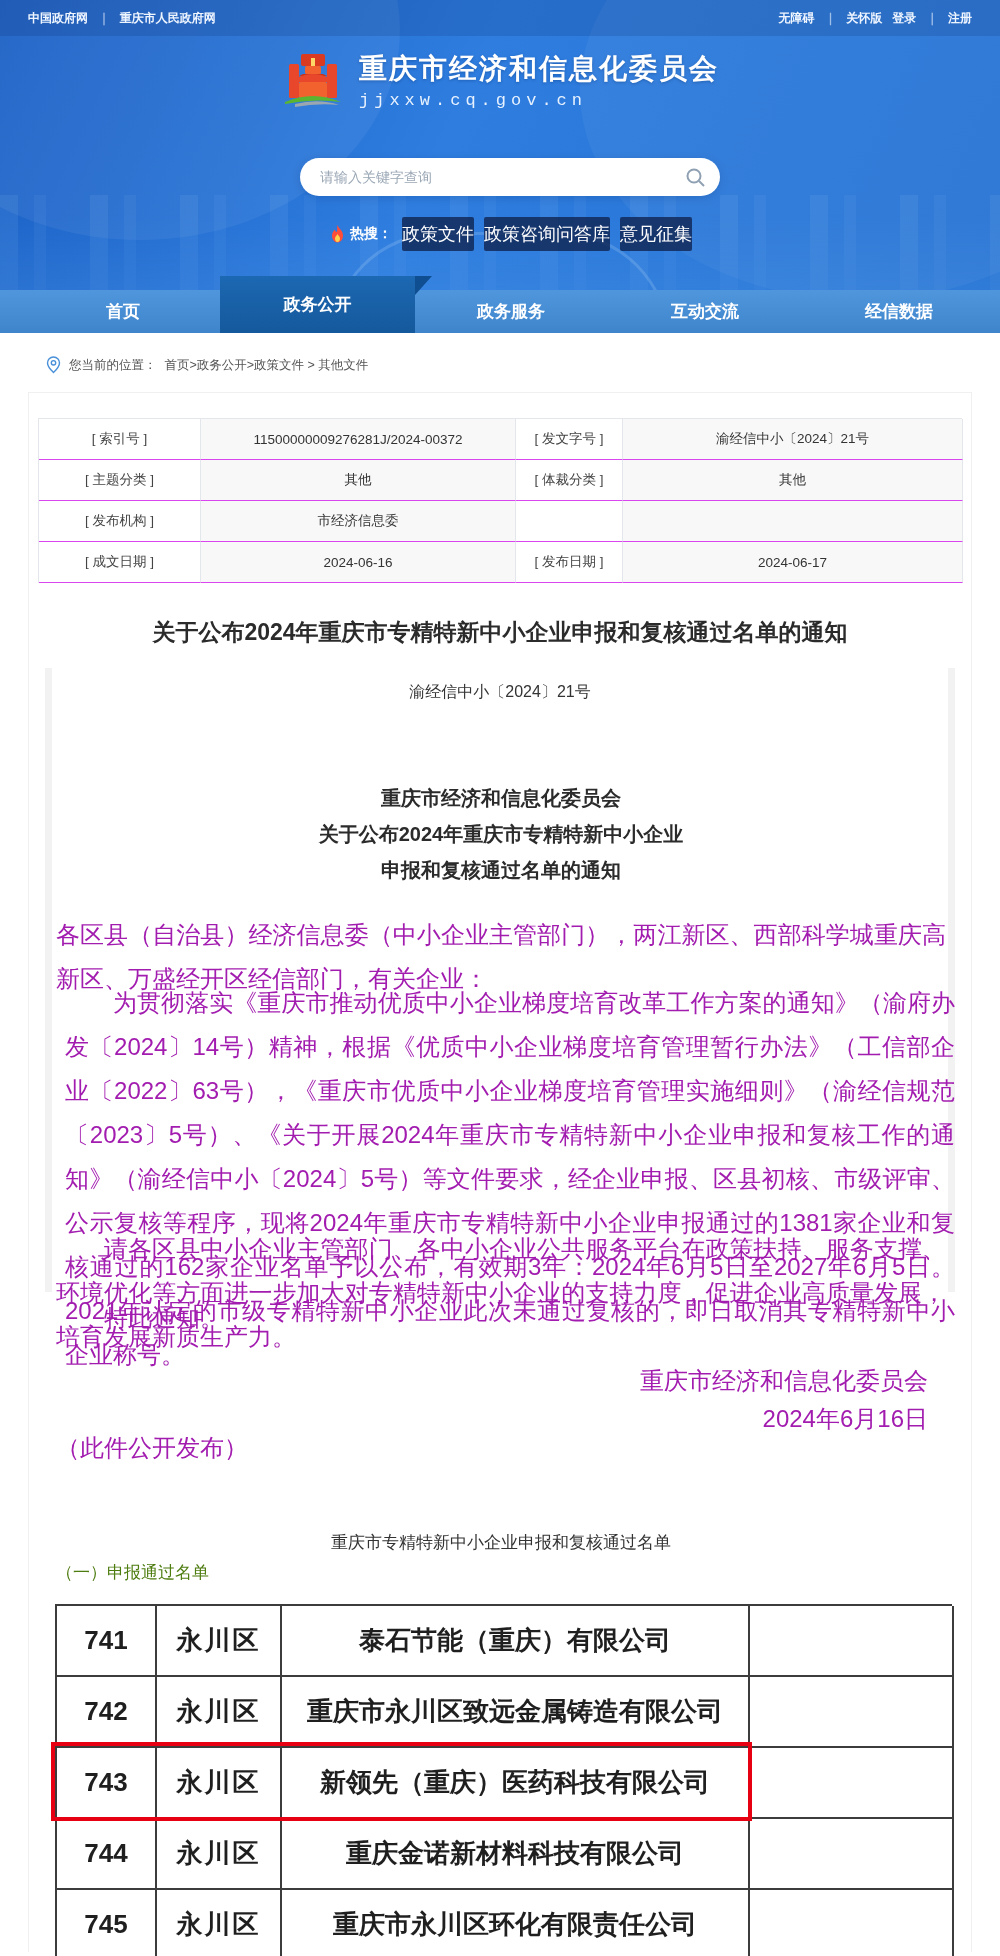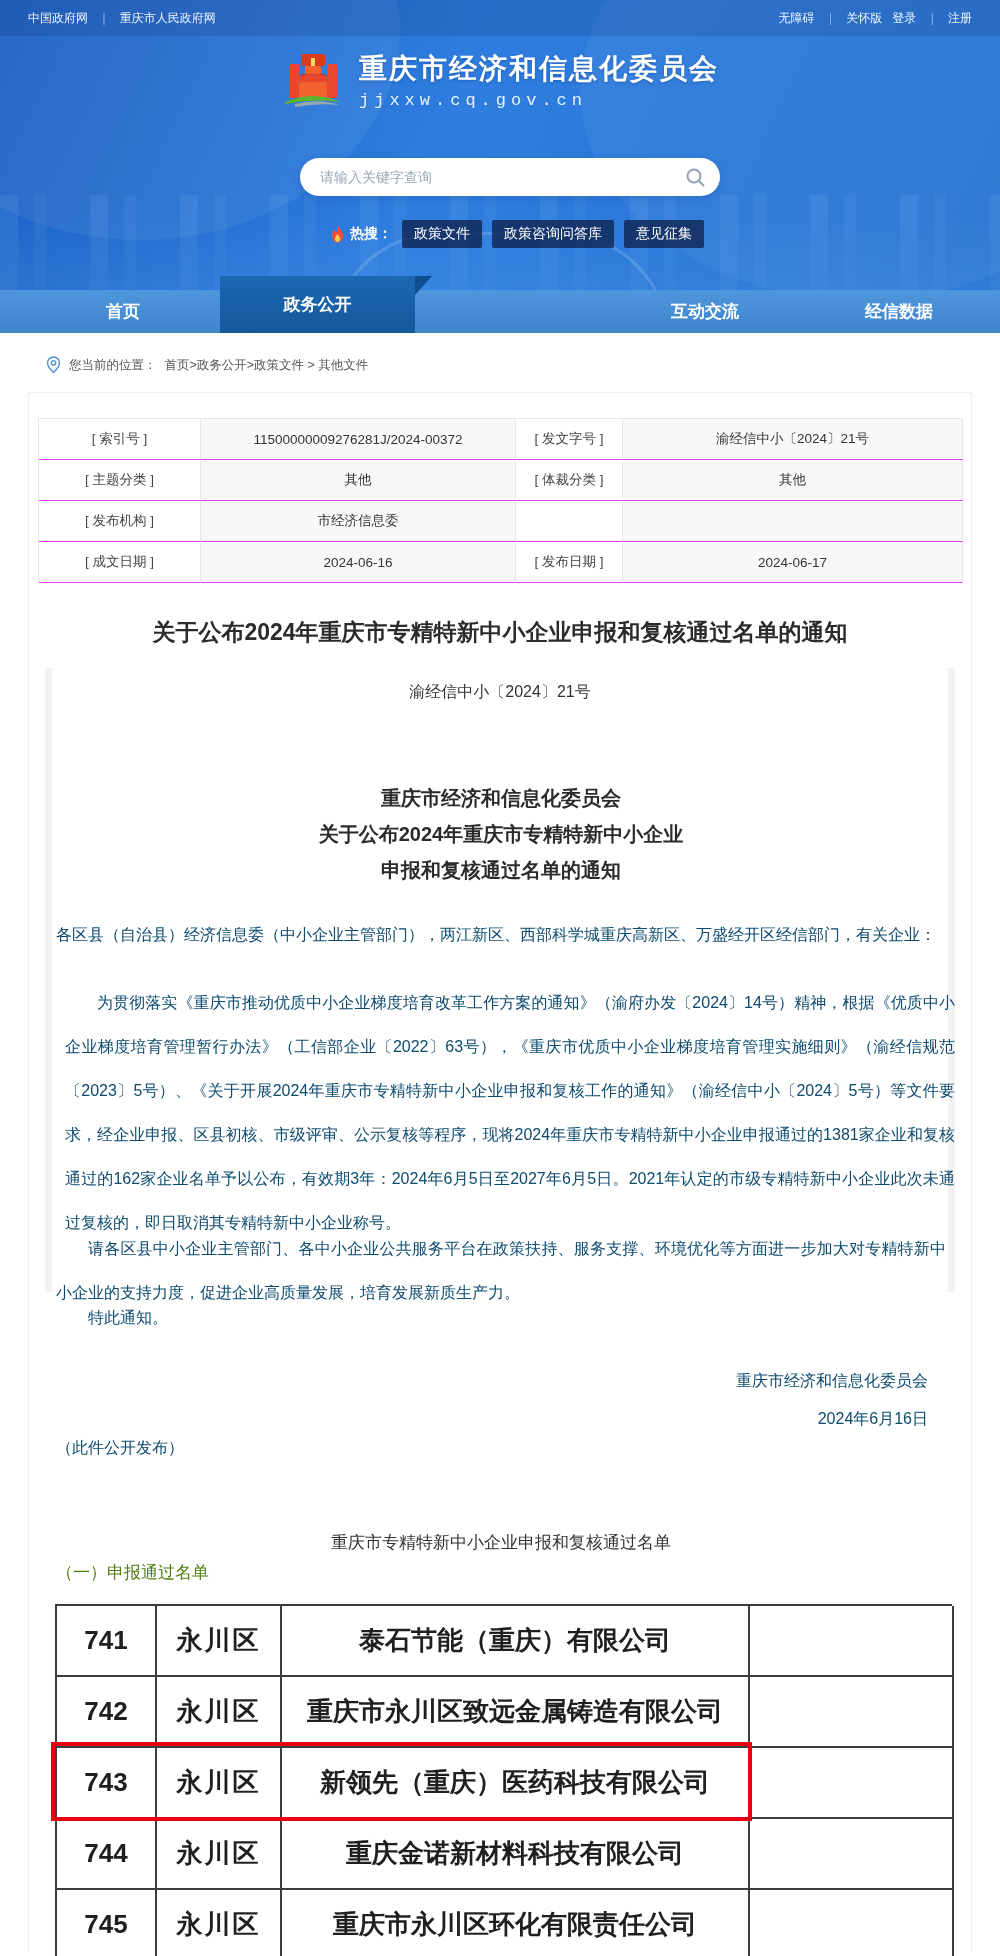--- a/index.html
+++ b/index.html
@@ -29,21 +29,21 @@
     position:absolute; left:330px; bottom:-52px; width:340px; height:110px;
     border:3px solid rgba(190,220,250,.35); border-bottom:none;
     border-radius:170px 170px 0 0; opacity:.6;
   }
   .topbar {
     position:absolute; left:0; top:0; width:1000px; height:36px;
     display:flex; justify-content:space-between; align-items:center;
     padding:0 28px; background:rgba(10,45,110,0.18);
     font-size:12px; color:#eef5ff; z-index:3;
   }
-  .topbar .grp { display:flex; align-items:center; gap:10px; }
+  .topbar .grp { display:flex; align-items:center; gap:10px;font-weight:bold; }
   .topbar .sep { opacity:.6; }
   .topbar a { color:#eef5ff; text-decoration:none; cursor:pointer; }
   .logo-row {
     position:absolute; left:0; top:52px; width:1000px;
     display:flex; justify-content:center; align-items:flex-start; gap:14px; z-index:2;
   }
   .site-name { color:#fff; font-size:28px; font-weight:bold; letter-spacing:2px; line-height:34px; text-shadow:0 1px 3px rgba(0,40,100,.35); }
   .site-url  { color:#e8f2ff; font-size:17px; letter-spacing:5px; margin-top:5px;font-family:Liberation Mono, monospace; }
   .search-pill {
     position:absolute; left:300px; top:158px; width:420px; height:38px;
@@ -54,22 +54,22 @@
     flex:1; border:none; outline:none; font-size:14px; color:#333;
     font-family:"Liberation Sans",sans-serif; background:transparent;
   }
   .search-pill input::placeholder { color:#9aa7b5; }
   .hot-row {
     position:absolute; left:330px; top:221px; height:26px;
     display:flex; align-items:center; gap:10px; z-index:2;
   }
   .hot-label { color:#fff; font-weight:bold; font-size:14px; display:flex; align-items:flex-start; gap:5px; }
   .hot-tag {
-    background:rgba(16,38,84,0.82); color:#fff; font-size:14px;
-    padding:5px 12px; border-radius:2px; cursor:pointer; white-space:nowrap;
+    background:rgba(16,38,84,0.82); color:#fff; font-size:18px;
+    padding:5px 0; border-radius:2px; cursor:pointer; white-space:nowrap;
   }
   
   .navbar {
     position:absolute; left:0; top:290px; width:1000px; height:43px;
     background:linear-gradient(180deg,#5096dd,#3f85cb); z-index:2;
   }
   .nav-item {
     position:absolute; top:0; height:39px; width:194px; text-align:center;
     line-height:43px; color:#fff; font-size:17px; font-weight:bold; cursor:pointer;
   }
@@ -111,21 +111,21 @@
     position:absolute; left:38px; top:616px; width:924px; text-align:center;
     font-size:23px; font-weight:bold; color:#2b2b2b; line-height:32px;
   }
   .doc-number { position:absolute; left:38px; top:682px; width:924px; text-align:center; font-size:16px; color:#333; }
   .doc-strip { position:absolute; top:668px; width:7px; height:624px; background:#f2f2f2; }
   .strip-l { left:45px; } .strip-r { left:948px; }
   .doc-heads {
     position:absolute; left:56px; top:780px; width:890px; text-align:center;
     font-size:20px; font-weight:bold; color:#2b2b2b; line-height:36px;
   }
-  .doc-text { position:absolute; left:56px; width:890px; font-size:16px; color:#0c4a6e; line-height:44px; text-align:justify; }
+  .doc-text { position:absolute; left:56px; width:890px; font-size:24px; color:#a21caf; line-height:44px; text-align:justify; }
   .t-salutation { top:913px; }
   .t-para1 { top:981px; text-indent:2em;margin-left:9px; }
   .t-para2 { top:1227px; text-indent:2em; }
   .t-closing { top:1296px; text-indent:2em; }
   .t-signer { top:1362px; text-align:right; padding-right:18px; line-height:38px; }
   .t-note { top:1436px; line-height:24px; }
   .t-listtitle { top:1530px; text-align:center; font-size:17px; line-height:26px; color:#333; }
   .t-listsub { top:1560px; font-size:17px; line-height:26px; color:#4d7c0f; }
   
   .company-table {
@@ -215,20 +215,21 @@
     <span class="hot-tag">政策文件</span>
     <span class="hot-tag">政策咨询问答库</span>
     <span class="hot-tag">意见征集</span>
   </div>
 </div>
 
 <div class="navbar">
   <div class="nav-item" style="left:26px">首页</div>
   <div class="nav-item active" style="left:220px;width:195px">政务公开</div>
   <div class="nav-notch"></div>
+  <div class="nav-item" style="left:414px">政务服务</div>
   <div class="nav-item" style="left:608px">互动交流</div>
   <div class="nav-item" style="left:802px">经信数据</div>
 </div>
 
 <div class="breadcrumb">
   <span class="pin">
     <svg width="15" height="18" viewBox="0 0 15 18" fill="none" stroke="#4a90d9" stroke-width="1.4">
       <path d="M7.5 1 C11 1 13.5 3.6 13.5 7 C13.5 10.8 7.5 16.5 7.5 16.5 C7.5 16.5 1.5 10.8 1.5 7 C1.5 3.6 4 1 7.5 1 Z"></path>
       <circle cx="7.5" cy="6.8" r="2.2"></circle>
     </svg>

